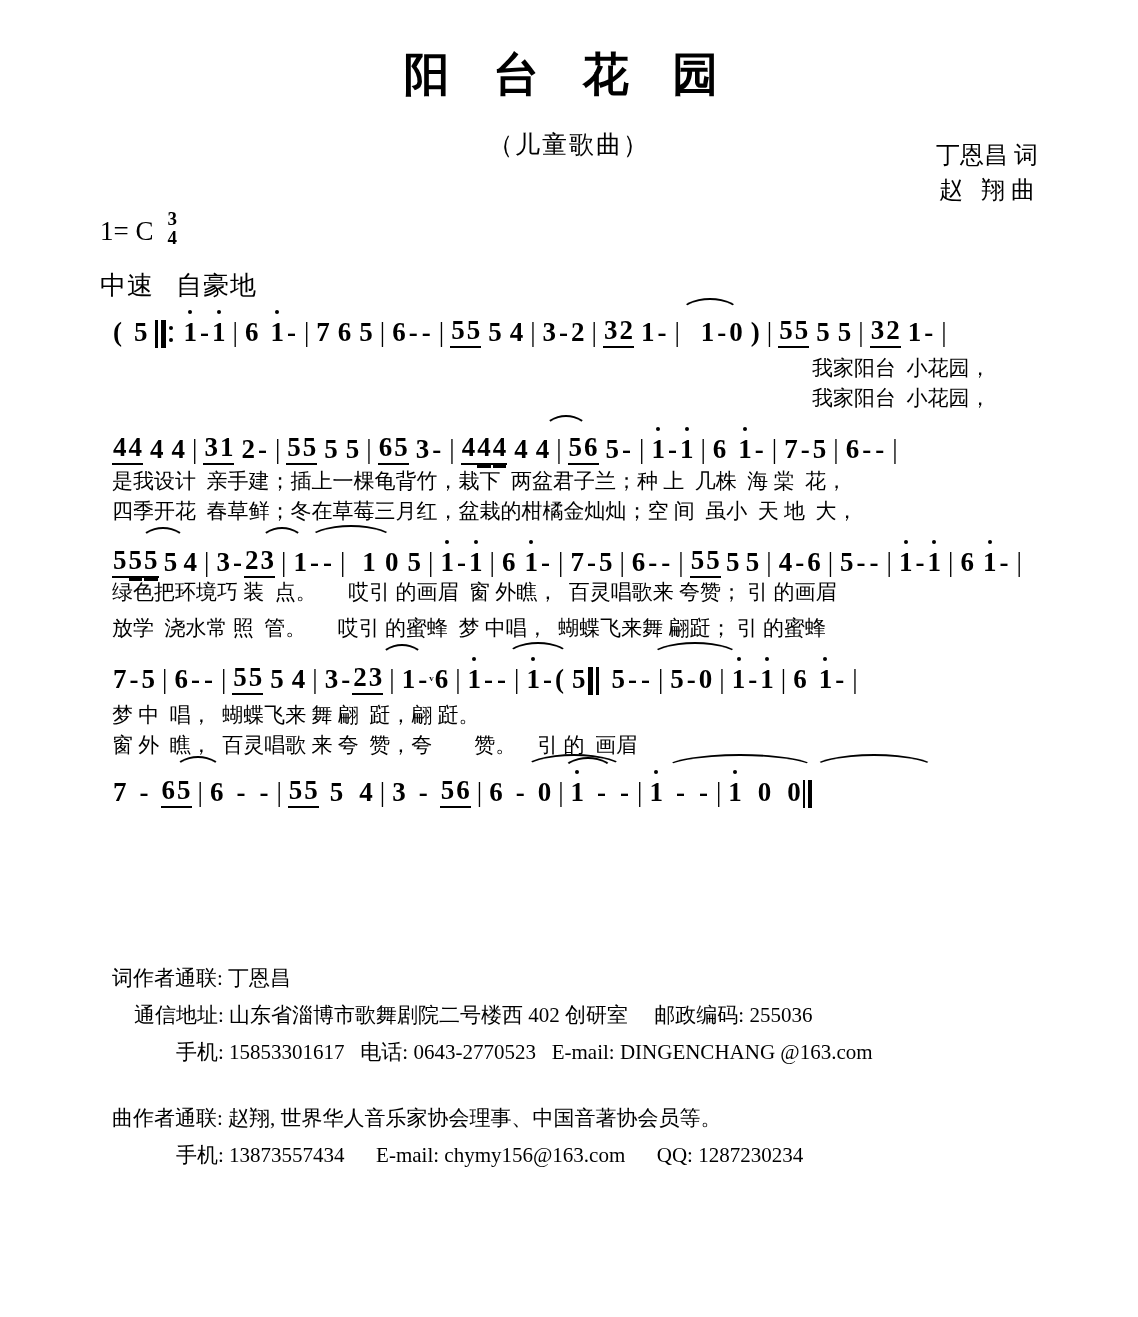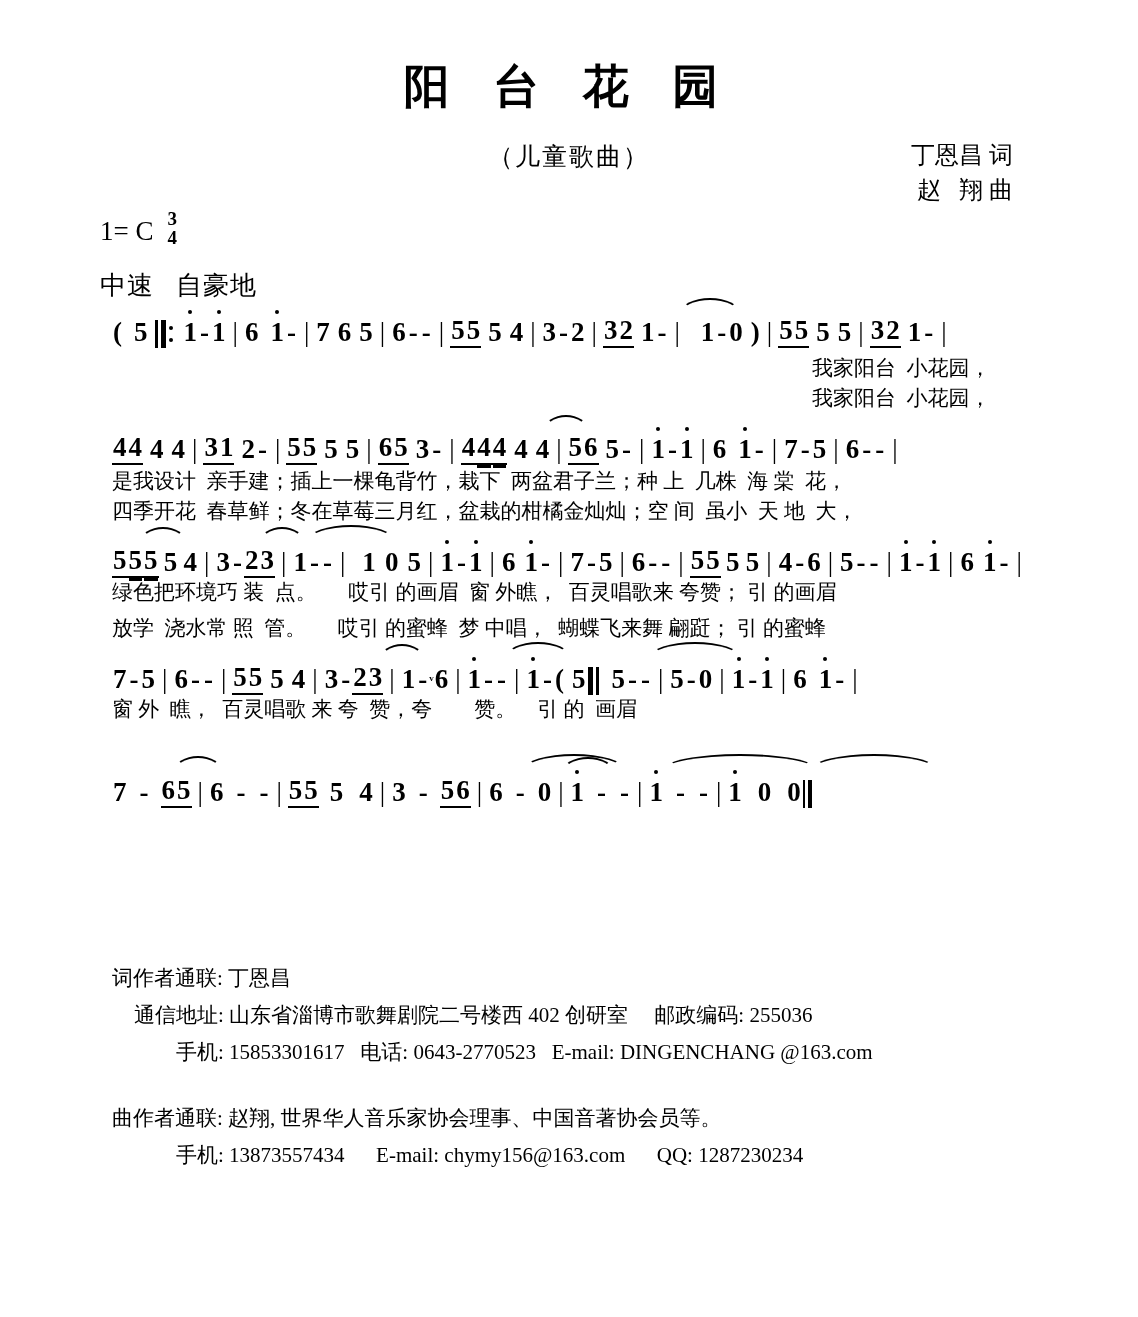--- a/index.html
+++ b/index.html
@@ -20,36 +20,36 @@
     width: 1138px;
     height: 1317px;
   }
 
   
   .title {
     text-align: center;
     font-size: 46px;
     font-weight: bold;
     letter-spacing: 16px;
-    padding-top: 56px;
+    padding-top: 44px;
     font-family: "Liberation Serif", "DejaVu Serif", serif;
   }
   .subtitle {
     text-align: center;
     font-size: 25px;
     margin-top: 22px;
     letter-spacing: 2px;
   }
   .credits {
     position: absolute;
-    right: 125px;
+    right: 100px;
     top: 138px;
     font-size: 24px;
     line-height: 1.45;
-    text-align: right;
+    text-align: center;
   }
   .credit-line { white-space: pre; }
 
   
   .keyblock {
     position: absolute;
     left: 100px;
     top: 212px;
     font-size: 27px;
   }
@@ -339,20 +339,21 @@
       <span class="n">5</span><span class="dash">-</span><span class="n">0</span>
       <span class="bar"></span>
       <span class="n hi">1</span><span class="dash">-</span><span class="n hi">1</span>
       <span class="bar"></span>
       <span class="n">6</span><span class="sp10"></span><span class="n hi">1</span><span class="dash">-</span>
       <span class="bar"></span>
       <span class="slur" style="left:268px; top:-11px; width:40px;"></span>
       <span class="slur" style="left:394px; top:-13px; width:60px;"></span>
       <span class="slur" style="left:538px; top:-13px; width:86px;"></span>
     </div>
+    <div class="lyrics-row" style="margin-top:6px;">梦 中  唱，  蝴蝶飞来 舞 翩  跹，翩 跹。</div>
     <div class="lyrics-row">窗 外  瞧，  百灵唱歌 来 夸  赞，夸        赞。    引 的  画眉</div>
   </div>
 
   <div class="system" style="top:768px;">
     <div class="notes-row">
       <span class="n">7</span><span class="sp10"></span><span class="dash">-</span><span class="sp10"></span><span class="n u1">6</span><span class="n u1">5</span>
       <span class="bar"></span>
       <span class="n">6</span><span class="sp10"></span><span class="dash">-</span><span class="sp10"></span><span class="dash">-</span>
       <span class="bar"></span>
       <span class="n u1">5</span><span class="n u1">5</span><span class="sp10"></span><span class="n">5</span><span class="sp14"></span><span class="n">4</span>

